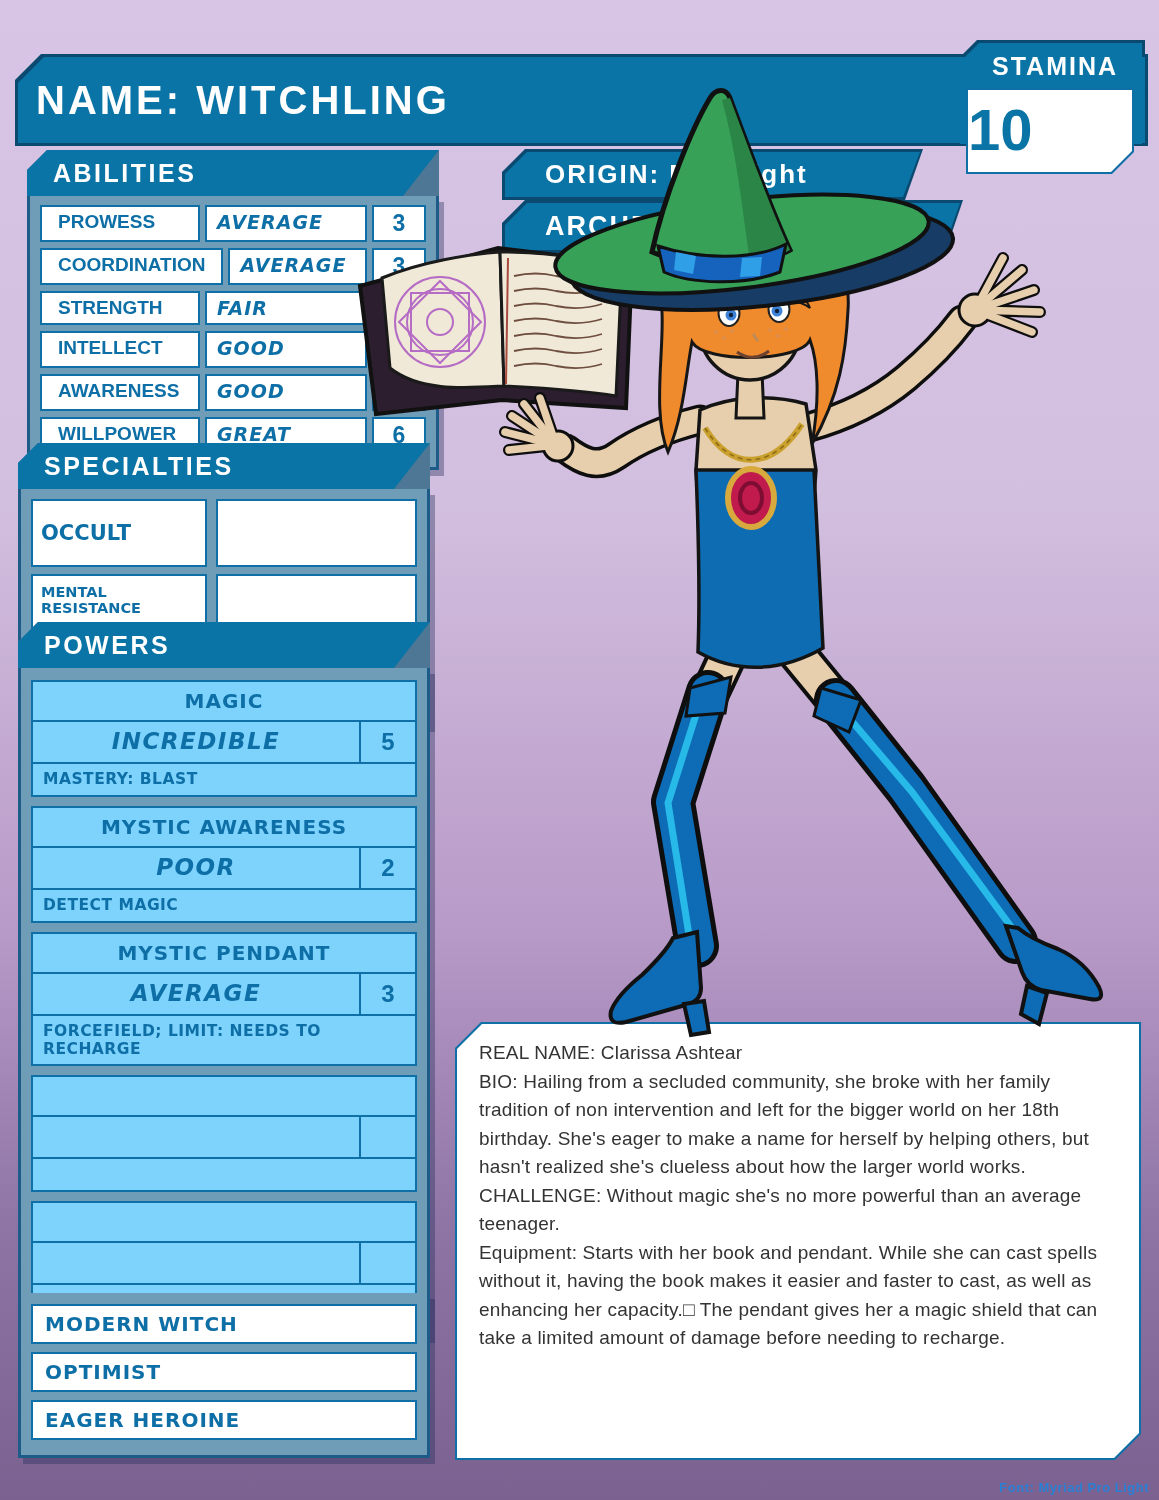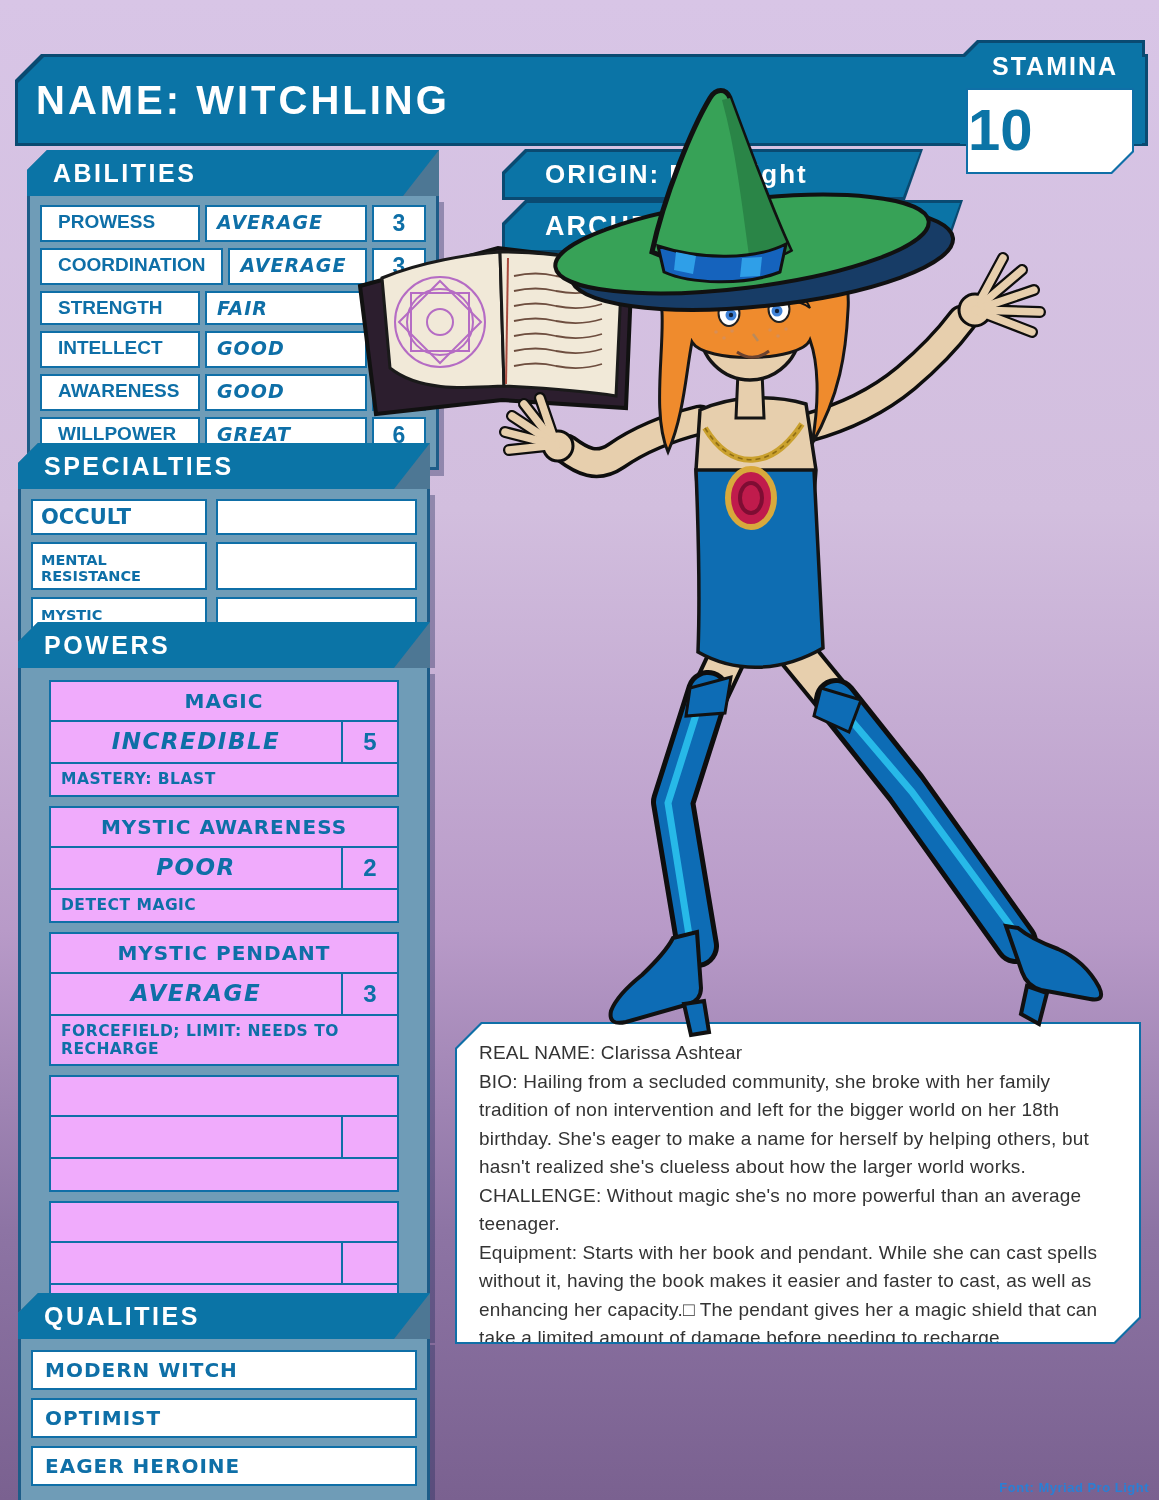--- a/index.html
+++ b/index.html
@@ -22,38 +22,38 @@
   .hdr-front span{display:block;line-height:46px;padding-left:26px;color:#fff;font-weight:bold;font-size:25px;letter-spacing:2.5px;}
   .sec-body{background:#6f9cb7;border:3px solid #1d5c88;border-top:none;box-shadow:5px 6px 0 rgba(38,46,92,.38);padding:3px 8px 7px;}
   .wbox{background:#fff;border:2px solid #0f6fa7;box-sizing:border-box;}
   
   .arow{display:flex;gap:5px;margin:6px 2px;}
   .a-label{flex:0 0 160px;font-weight:bold;font-size:19px;color:#0e6fa7;padding:4px 16px;}
   .a-rank{flex:1;font-style:italic;font-weight:bold;font-size:19px;font-family:"DejaVu Sans",sans-serif;color:#0e6fa7;padding:4px 10px;letter-spacing:1px;}
   .a-num{flex:0 0 54px;text-align:center;font-weight:bold;font-size:23px;color:#0e6fa7;padding:3px 0;}
   
   .srow{display:flex;gap:9px;margin:7px 2px;}
-  .s-label{flex:0 0 176px;font-weight:bold;color:#0e6fa7;font-family:"DejaVu Sans",sans-serif;padding:4px 8px;}
+  .s-label{flex:0 0 176px;font-weight:bold;color:#0e6fa7;font-family:"DejaVu Sans",sans-serif;padding:20px 8px;}
   .s-big{font-size:21px;}
   .s-small{font-size:14.5px;padding-top:8px;}
   .s-value{flex:1;min-height:32px;}
   
-  .pblock{border:2px solid #0f6fa7;margin:9px 20px;background:#f0abfc;}
+  .pblock{border:2px solid #0f6fa7;margin:9px 2px;background:#7dd3fc;}
   .p-name{text-align:center;font-weight:bold;font-size:20px;color:#0e6fa7;font-family:"DejaVu Sans",sans-serif;padding:7px 0;letter-spacing:1px;min-height:24px;}
   .p-rankrow{display:flex;border-top:2px solid #0f6fa7;}
   .p-rank{flex:1;text-align:center;font-style:italic;font-weight:800;font-size:23px;color:#0e6fa7;font-family:"DejaVu Sans",sans-serif;padding:6px 0;letter-spacing:1.5px;min-height:28px;}
   .p-num{flex:0 0 54px;border-left:2px solid #0f6fa7;text-align:center;font-weight:bold;font-size:24px;color:#0e6fa7;padding:6px 0;}
   .p-note{border-top:2px solid #0f6fa7;font-weight:bold;font-size:15.5px;color:#0e6fa7;font-family:"DejaVu Sans",sans-serif;padding:6px 10px;min-height:19px;letter-spacing:.5px;}
   
   .qrow{margin:8px 2px;padding:6px 12px;font-weight:bold;font-size:20px;color:#0e6fa7;font-family:"DejaVu Sans",sans-serif;min-height:24px;letter-spacing:1px;}
   
   .name-text{line-height:86px;padding-left:18px;font-size:40px;}
   .small-banner-text{color:#fff;font-weight:bold;letter-spacing:2px;}
   
-  .bio-outer{left:455px;top:1022px;width:686px;height:322px;background:#0f6fa7;z-index:3;
+  .bio-outer{left:455px;top:1022px;width:686px;height:438px;background:#0f6fa7;z-index:3;
     clip-path:polygon(26px 0,100% 0,100% calc(100% - 26px),calc(100% - 26px) 100%,0 100%,0 26px);}
   .bio-inner{position:absolute;inset:2px;background:#fff;
     clip-path:polygon(25px 0,100% 0,100% calc(100% - 25px),calc(100% - 25px) 100%,0 100%,0 25px);
     padding:15px 22px;box-sizing:border-box;}
   .bio-inner p{margin:0;font-size:19px;line-height:1.5;color:#333;letter-spacing:.2px;}
   
   .stam-box-outer{left:966px;top:88px;width:168px;height:86px;background:#0f6fa7;z-index:3;
     clip-path:polygon(0 0,100% 0,100% calc(100% - 22px),calc(100% - 22px) 100%,0 100%);}
   .stam-box-inner{position:absolute;inset:2px;background:#fff;
     clip-path:polygon(0 0,100% 0,100% calc(100% - 21px),calc(100% - 21px) 100%,0 100%);
@@ -195,26 +195,20 @@
         <div class="p-rankrow">
           <div class="p-rank"></div>
           <div class="p-num"></div>
         </div>
         <div class="p-note"></div>
       </div>
     </div>
   </div>
 
   <div class="sec" style="top:1293px;">
-    <div class="sec-header">
-      <div class="hdr-back"></div>
-      <div class="hdr-front">
-          <span>QUALITIES</span>
-        </div>
-    </div>
     <div class="sec-body">
       <div class="wbox qrow">MODERN WITCH</div>
       <div class="wbox qrow">OPTIMIST</div>
       <div class="wbox qrow">EAGER HEROINE</div>
     </div>
   </div>
 
   <div class="layer bio-outer">
     <div class="bio-inner">
       <p>REAL NAME: Clarissa Ashtear</p>

